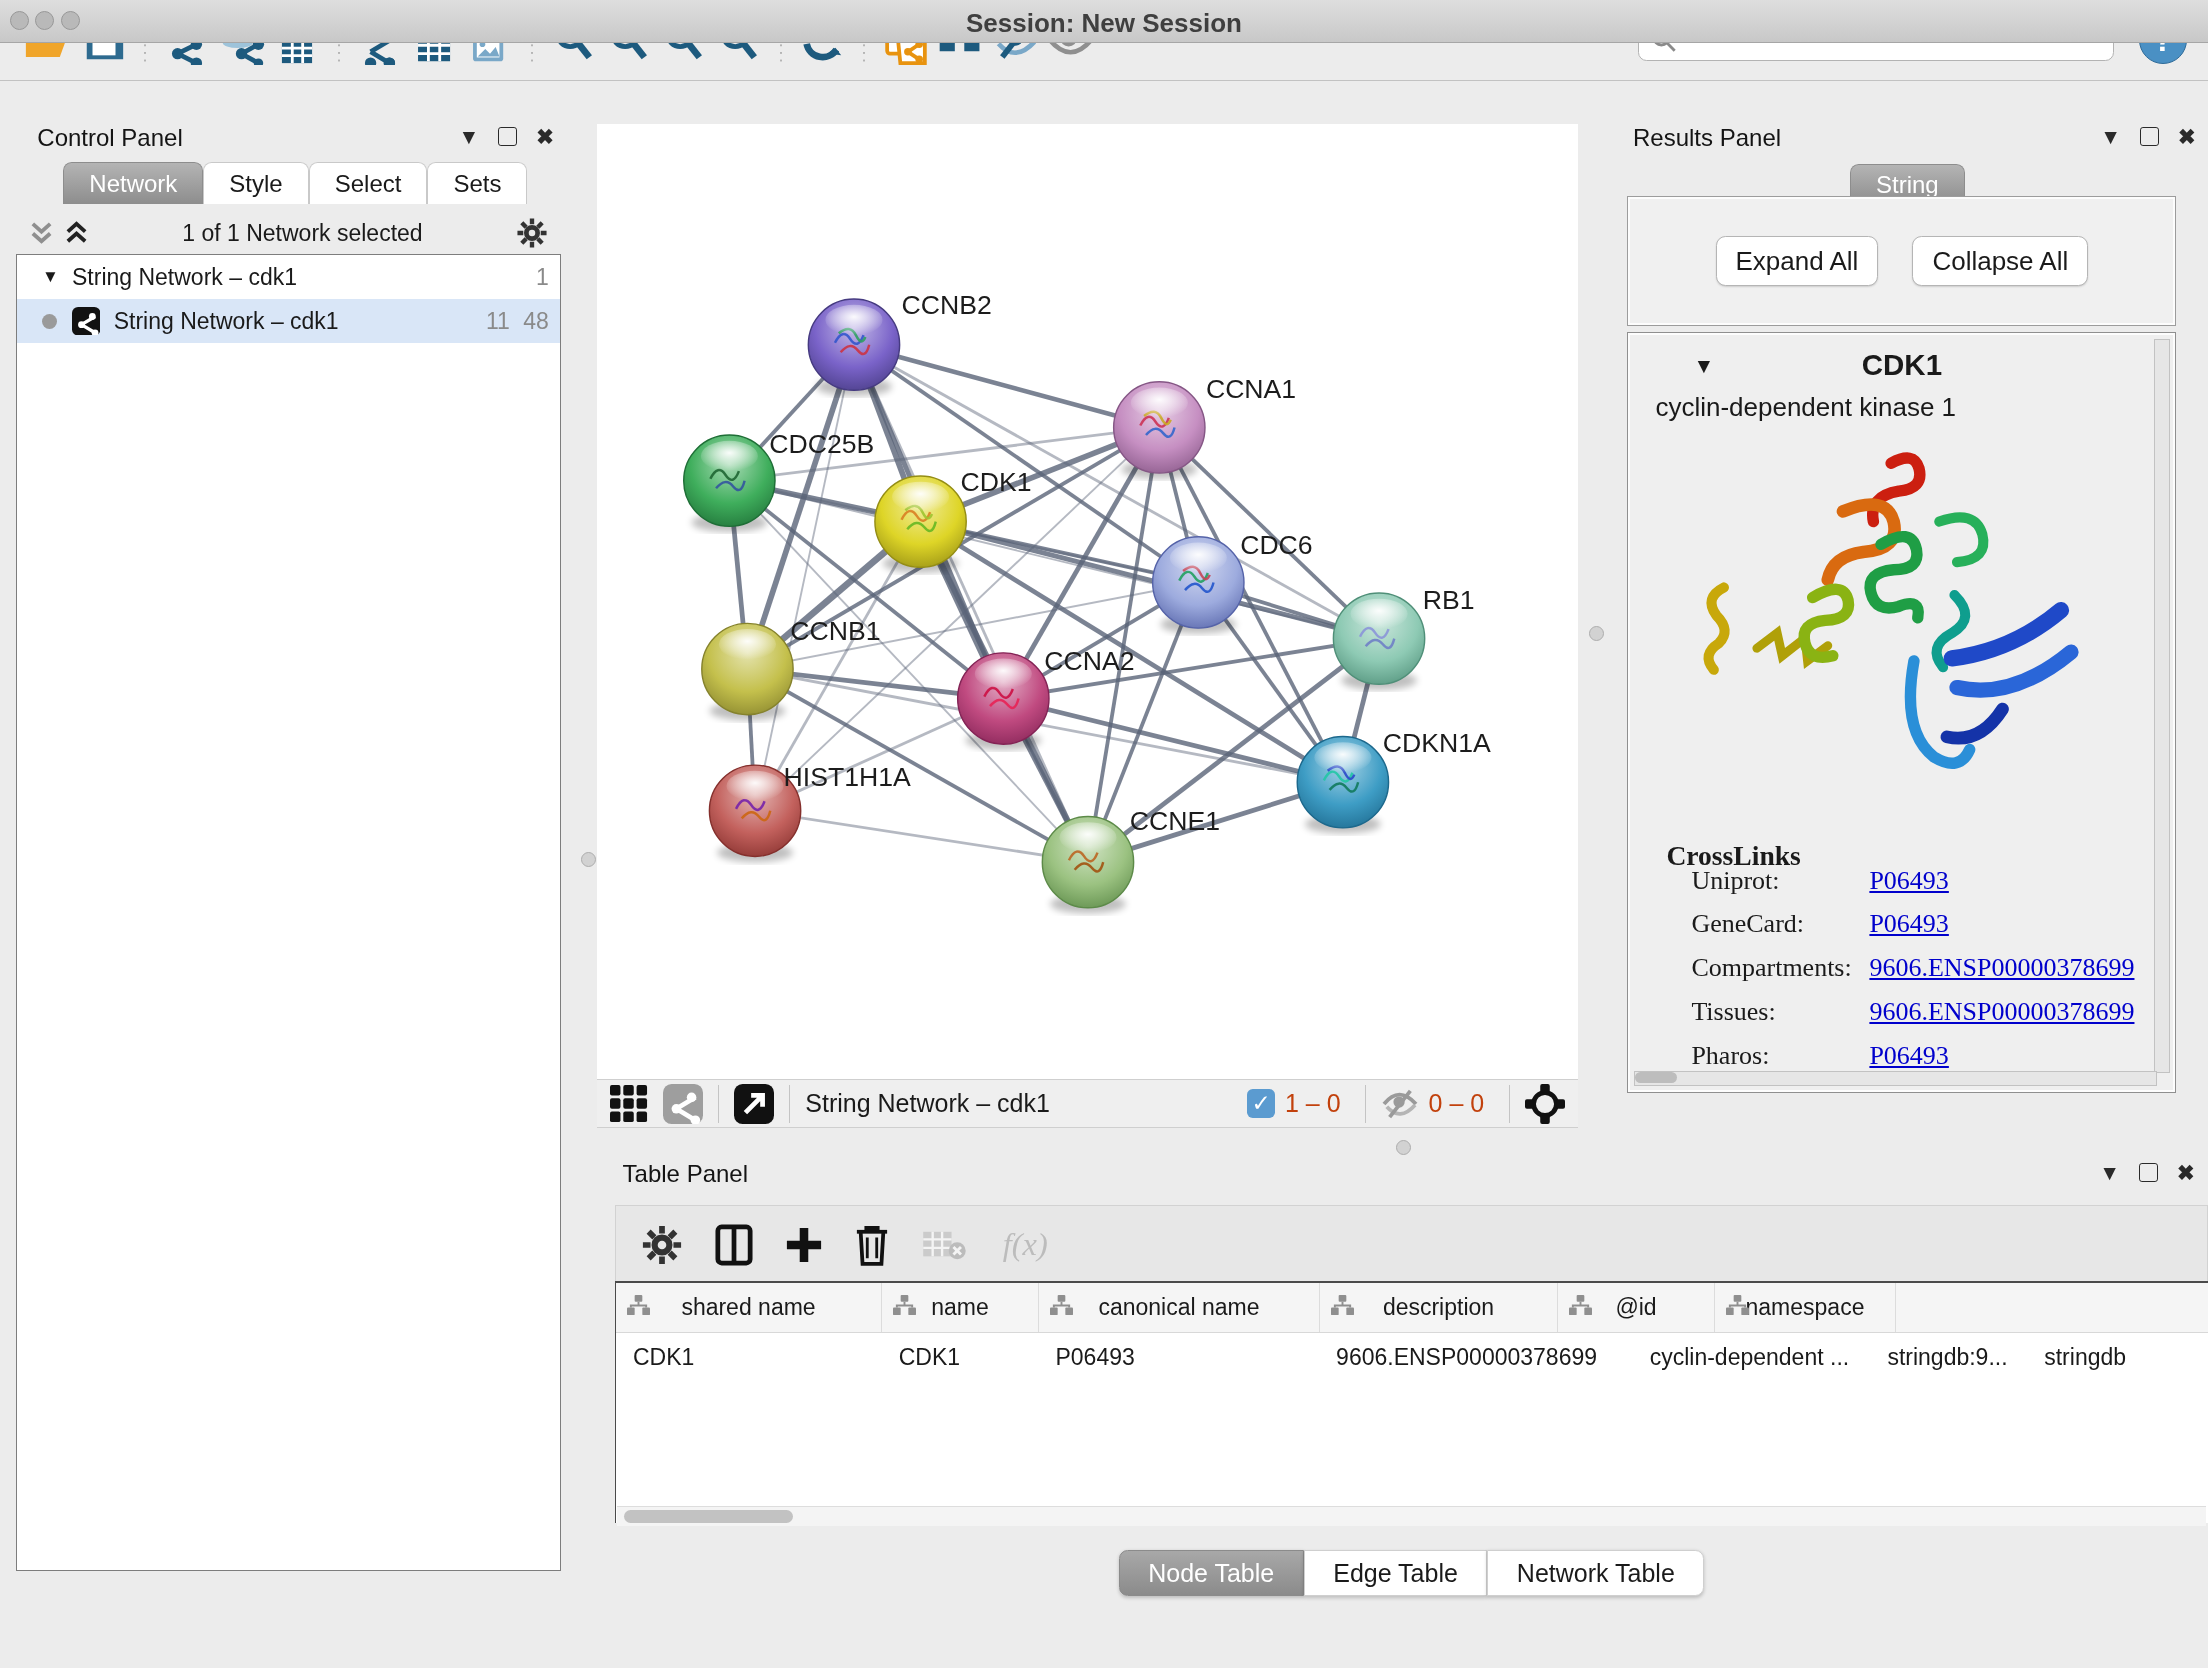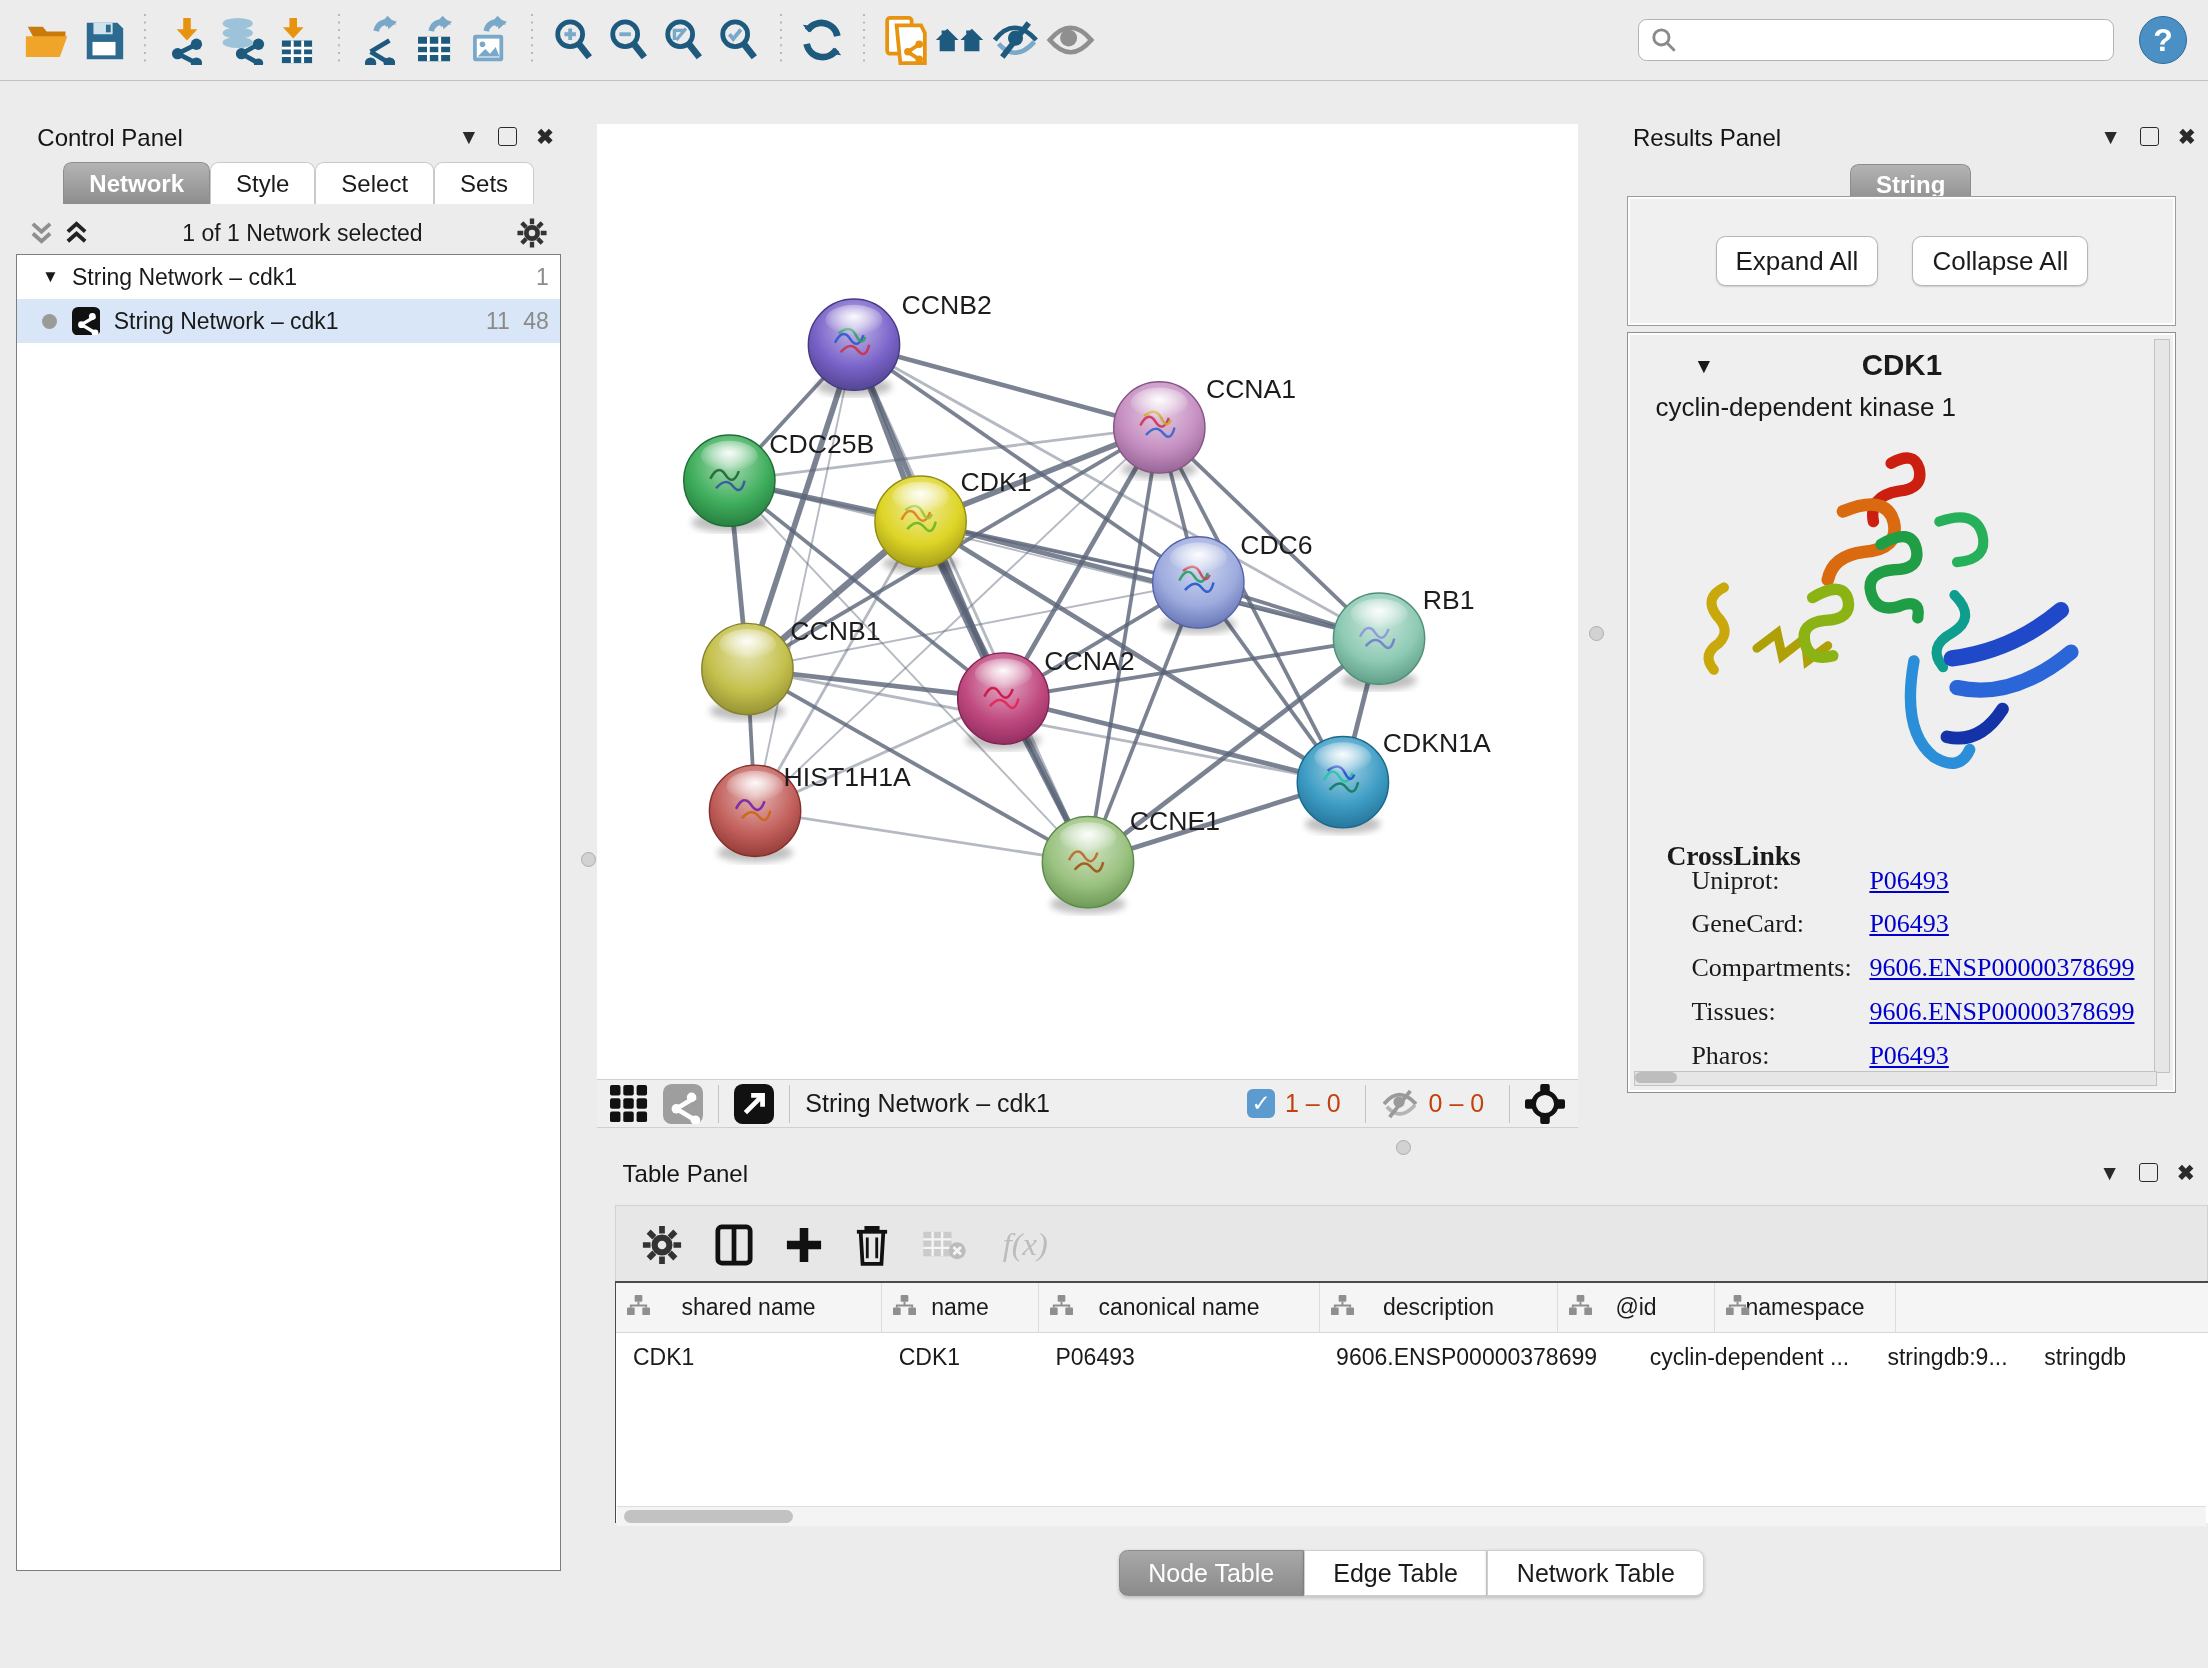--- a/index.html
+++ b/index.html
@@ -23,21 +23,21 @@
   #search-input{border:none;outline:none;flex:1;font-size:23px;font-family:"Liberation Sans",sans-serif;background:transparent;}
   #help-btn{width:46px;height:46px;margin-left:25px;border-radius:50%;background:#4a90c4;border:1.9px solid #2f6b99;
     color:#fff;font-size:32px;font-weight:bold;display:flex;align-items:center;justify-content:center;flex:0 0 auto;}
   
   .panel-title{font-size:24px;color:#141414;}
   .panel-ctrls{display:flex;gap:19px;align-items:center;color:#2a2a2a;}
   .pc-icon{font-size:21px;line-height:1;color:#2a2a2a;}
   .pc-box{width:17px;height:17px;border:1.9px solid #2a2a2a;border-radius:2.9px;}
   .tab{height:42px;border:1px solid #c9c9c9;border-bottom:none;border-radius:8.6px 8.6px 0 0;background:#fff;
     display:flex;align-items:center;justify-content:center;font-size:24px;padding:0 25px;box-sizing:border-box;}
-  .tab.sel{background:linear-gradient(#b4b4b4,#8d8d8d);color:#fff;border-color:#8d8d8d;font-weight:bold;}
+  .tab.sel{background:linear-gradient(#b4b4b4,#8d8d8d);color:#fff;border-color:#8d8d8d;}
   
   #control-panel{left:14.3px;top:124px;width:549px;height:1449px;}
   #cp-tabs{left:49px;top:38px;display:flex;}
   #cp-bar{left:1.9px;top:88px;width:545px;height:42px;display:flex;align-items:center;padding:0 13.3px;box-sizing:border-box;}
   #cp-list{left:1.9px;top:130px;width:545px;height:1317px;background:#fff;border:1.9px solid #7d7d7d;box-sizing:border-box;}
   .tree-row{height:44px;display:flex;align-items:center;font-size:23px;padding:0 11.4px;}
   .tree-row.sel{background:#d9e6f7;}
   .tree-count{color:#8a8a8a;margin-left:13.3px;}
   
   #net-canvas{left:597px;top:124px;width:981px;height:955px;background:#fff;}
@@ -94,20 +94,26 @@
   #memory-btn{left:2048px;top:15px;width:138px;height:44px;gap:9.5px;font-size:23px;}
   #mem-dot{width:19px;height:19px;border-radius:50%;background:#1da83c;}
   .splitter-dot{width:13.3px;height:13.3px;border-radius:50%;background:#d2d2d2;border:1px solid #adadad;}
   svg{display:block;}
 </style>
 </head>
 <body>
 
 <div id="win">
 
+  <div id="titlebar" class="abs">
+    <div class="light abs" style="left:9.5px"></div>
+    <div class="light abs" style="left:35px"></div>
+    <div class="light abs" style="left:61px"></div>
+    <div id="title-text" class="abs">Session: New Session</div>
+  </div>
 
   <div id="toolbar">
     <div id="toolbar-items" style="display:flex;align-items:center;">
         <div class="tbtn">
           <svg width="49" height="46" viewBox="0 0 52 48">
             <path d="M4 10h16l4 5h20v6H10z" fill="#c97a08"></path>
             <path d="M2 20h44l-8 22H2z" fill="#f0a52a"></path>
           </svg>
         </div>
         <div class="tbtn">

